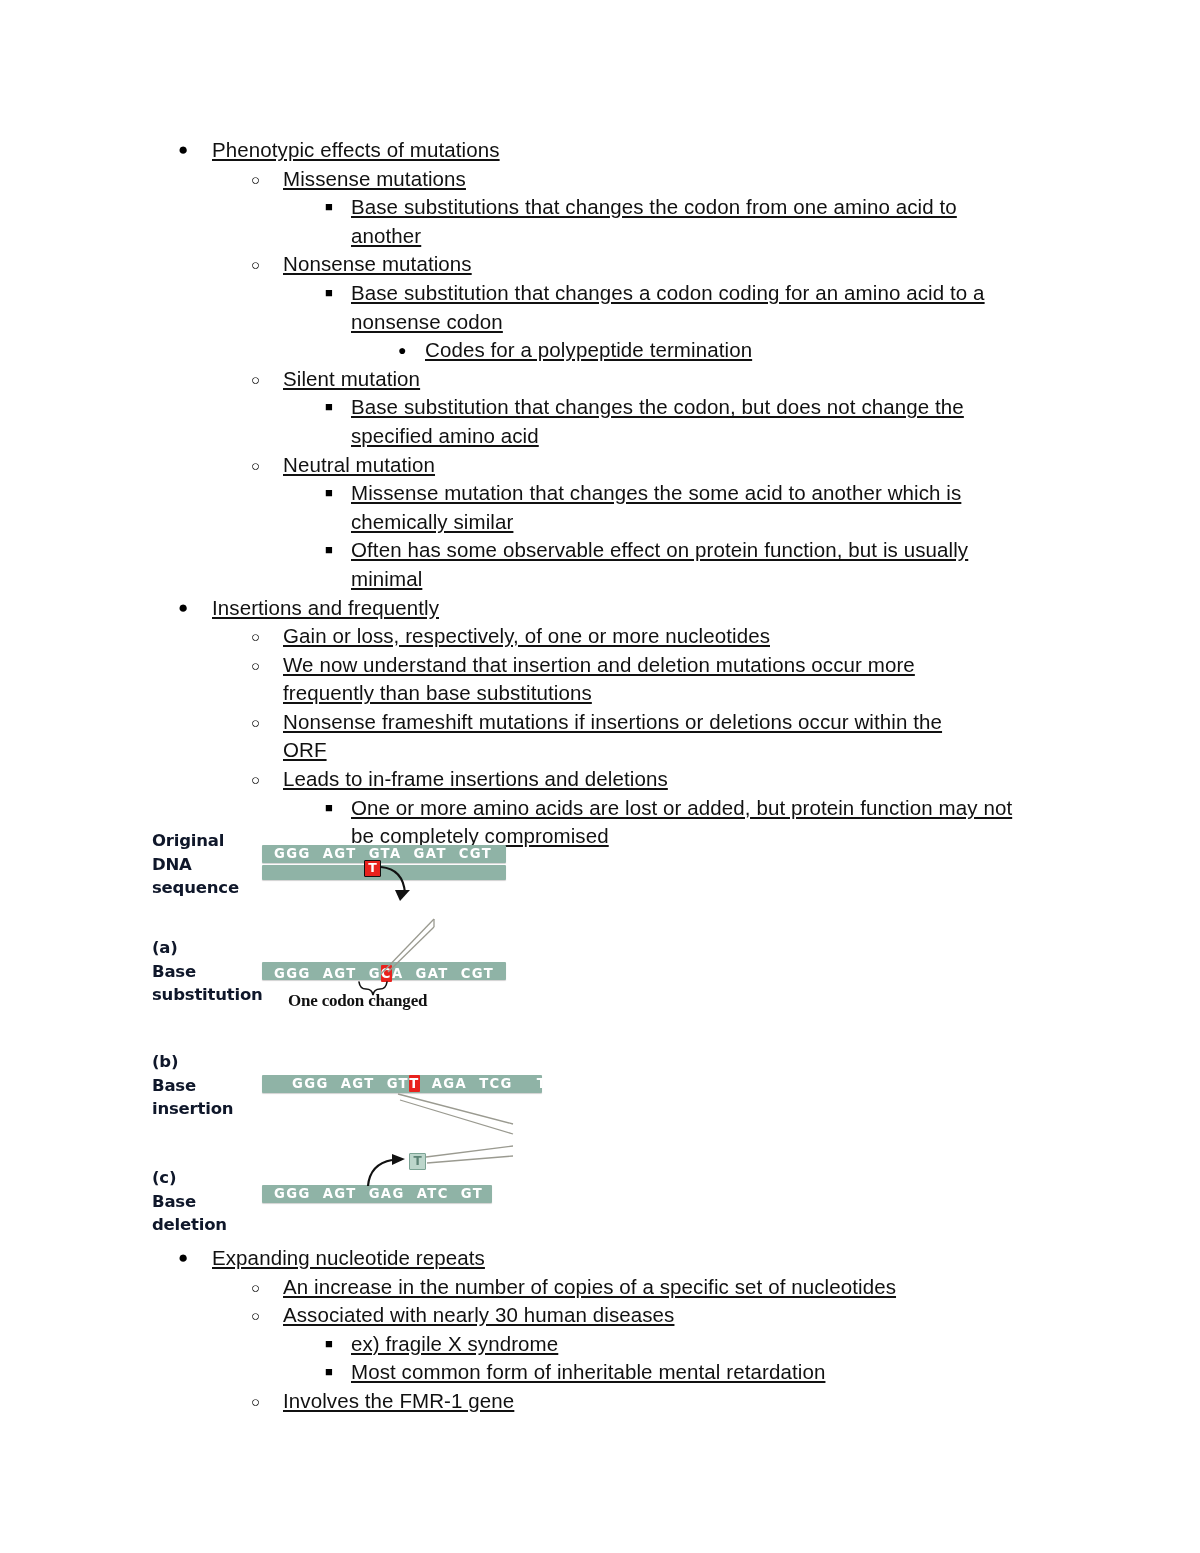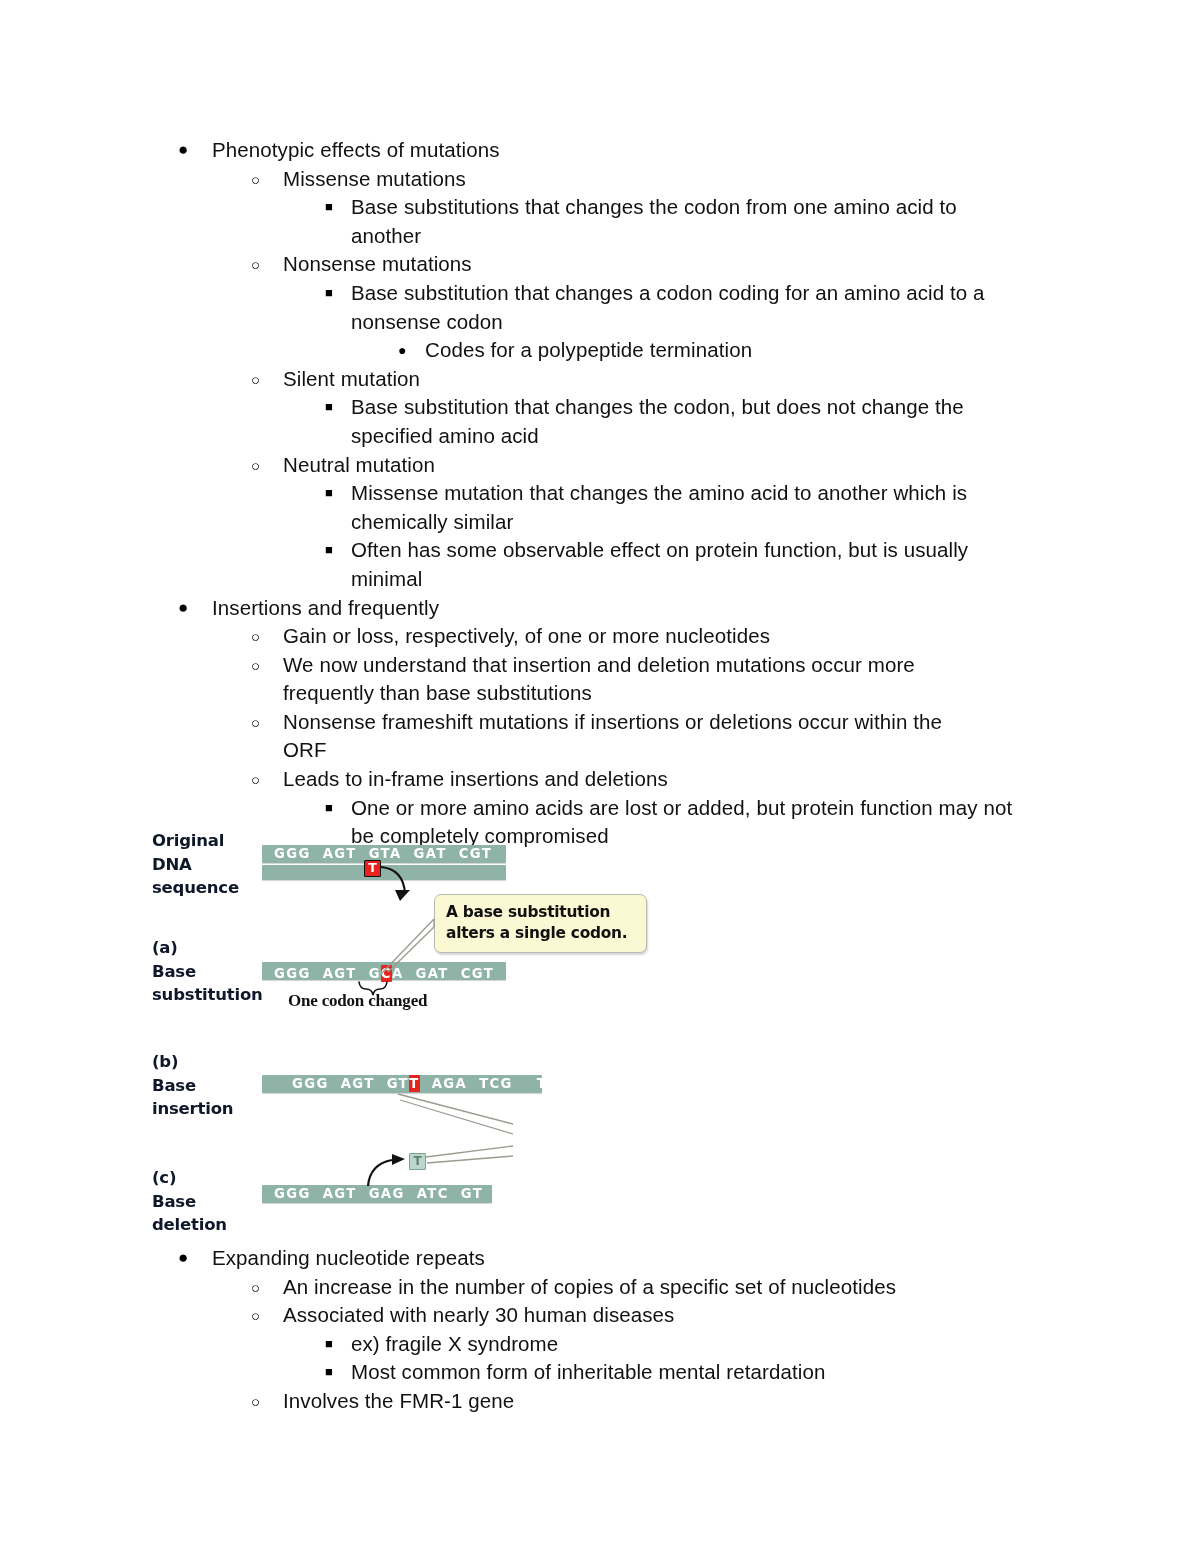--- a/index.html
+++ b/index.html
@@ -30,21 +30,21 @@
     letter-spacing: 0.1px;
   }
   .li .bullet {
     position: absolute;
     left: 0;
     top: 0;
     width: 22px;
     text-align: left;
     color: #000;
   }
-  .li .txt { display: block; }
+  .li .txt { display: block; text-decoration: underline; }
 
   
   .lvl1 { margin-left: 178px; padding-left: 34px; }
   .lvl2 { margin-left: 251px; padding-left: 32px; }
   .lvl3 { margin-left: 325px; padding-left: 26px; }
   .lvl4 { margin-left: 398px; padding-left: 27px; }
 
   .lvl1 > .bullet { font-size: 17px; line-height: 28.6px; }
   .lvl2 > .bullet { font-size: 15px; line-height: 29.5px; }
   .lvl3 > .bullet { font-size: 13px; line-height: 28px; }
@@ -198,21 +198,21 @@
     <div class="li lvl3 w-670">
       <span class="bullet">■</span>
       <span class="txt">Base substitution that changes the codon, but does not change the specified amino acid</span>
     </div>
     <div class="li lvl2 w-670">
       <span class="bullet">○</span>
       <span class="txt">Neutral mutation</span>
     </div>
     <div class="li lvl3 w-670">
       <span class="bullet">■</span>
-      <span class="txt">Missense mutation that changes the amino acid to another which is chemically similar</span>
+      <span class="txt">Missense mutation that changes the some acid to another which is chemically similar</span>
     </div>
     <div class="li lvl3 w-670">
       <span class="bullet">■</span>
       <span class="txt">Often has some observable effect on protein function, but is usually minimal</span>
     </div>
     <div class="li lvl1 w-700">
       <span class="bullet">●</span>
       <span class="txt">Insertions and frequently</span>
     </div>
     <div class="li lvl2 w-670">
@@ -254,22 +254,20 @@
 
   <div class="bar" style="left:262px; top:21px; width:244px;"></div>
   <div class="bar2" style="left:262px; top:41px; width:244px;"></div>
   <div class="seq" style="left:274px; top:21px;">GGG  AGT  GTA  GAT  CGT</div>
 
   <div class="bar" style="left:262px; top:138px; width:244px;"></div>
   <div class="seq" style="left:274px; top:129px;margin-top:12px;"><span>GGG  AGT  G</span><span class="hl-red">C</span><span>A  GAT  CGT</span></div>
 
   <div class="caption-bold" style="left:288px; top:167px;font-family:Liberation Serif, serif;">One codon changed</div>
 
-  <div class="callout" style="left:434px; top:70px; width:190px;">A base substitution
-alters a single codon.</div>
 
   <div class="tbox-red" style="left:364px; top:36px;">T</div>
   <div class="bar" style="left:262px; top:251px; width:280px;"></div>
   <div class="seq" style="left:274px; top:251px;margin-left:18px;"><span>GGG  AGT  GT</span><span class="hl-red">T</span><span>  AGA  TCG    T</span></div>
 
   <div class="tbox-green" style="left:409px; top:329px;">T</div>
   <div class="bar" style="left:262px; top:361px; width:230px;"></div>
   <div class="seq" style="left:274px; top:361px;">GGG  AGT  GAG  ATC  GT</div>
 
 

